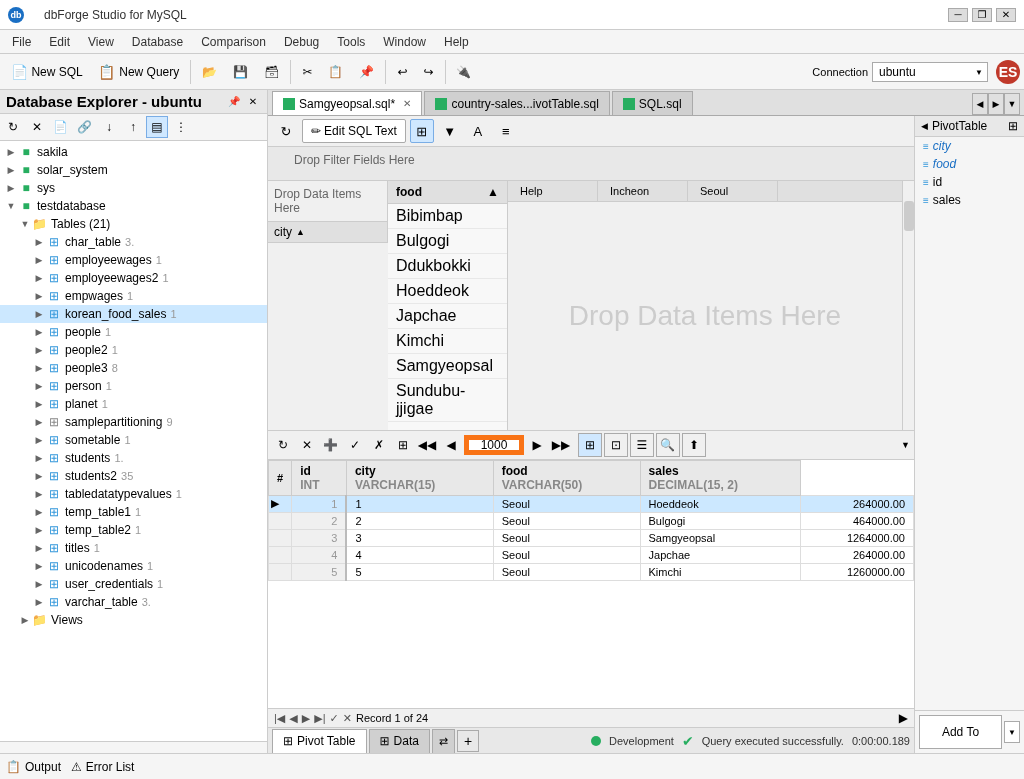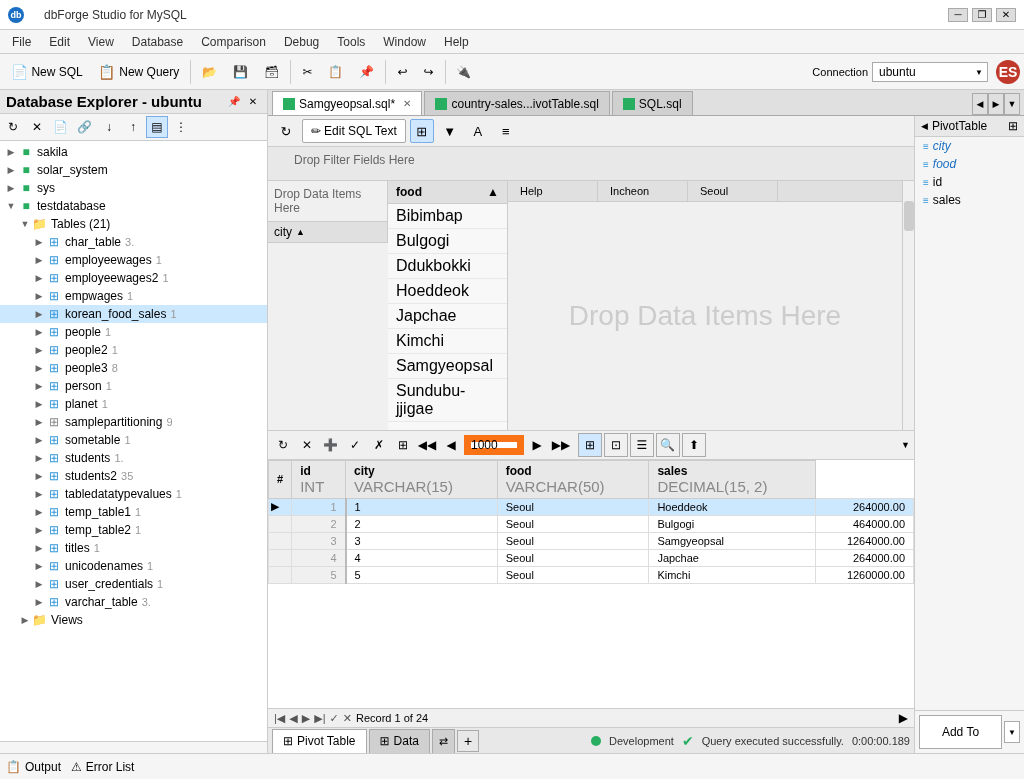--- a/index.html
+++ b/index.html
@@ -286,37 +286,37 @@
     .add-to-arrow { width: 16px; height: 22px; border: 1px solid #aaa; background: white; display: flex; align-items: center; justify-content: center; font-size: 8px; cursor: pointer; }
     .result-toolbar {
       background: #f0f0f0;
       padding: 2px 4px;
       border-bottom: 1px solid #ccc;
       display: flex;
       align-items: center;
       gap: 2px;
     }
     .result-btn { width: 22px; height: 22px; border: 1px solid transparent; background: transparent; cursor: pointer; display: flex; align-items: center; justify-content: center; font-size: 12px; }
-    .page-box { border: 7px solid #f97316; background: white; width: 60px; text-align: center; height: 20px; font-size: 11px; display: flex; align-items: center; }
+    .page-box { border: 5px solid #f97316; background: white; width: 60px; text-align: center; height: 20px; font-size: 11px; display: flex; align-items: center; justify-content: center; }
     .result-grid-btn { width: 24px; height: 24px; border: 1px solid #aaa; background: #d0e8ff; display: flex; align-items: center; justify-content: center; font-size: 12px; cursor: pointer; }
     .result-scroll-right { margin-left: auto; }
 
     
     .data-table-wrap { flex: 1; overflow: auto; background: white; }
     .data-table { width: 100%; border-collapse: collapse; }
     .data-table th {
       background: #e8e8e8;
       border: 1px solid #ccc;
       padding: 3px 8px;
       text-align: left;
       font-size: 11px;
       position: sticky;
       top: 0;
     }
-    .data-table th .col-type { display: block; color: #888; font-size: 15px; font-weight: normal; }
+    .data-table th .col-type { display: block; color: #888; font-size: 12px; font-weight: bold; }
     .data-table td {
       border: 1px solid #ddd;
       padding: 2px 8px;
       font-size: 11px;
     }
     .data-table .row-num { background: #f0f0f0; color: #999; text-align: right; border-right: 2px solid #bbb; }
     .data-table .row-marker { background: #f0f0f0; width: 12px; padding: 0 2px; }
     .data-table .num-cell { text-align: right; }
     .row-selected td { background: #cce8ff !important; }
 

